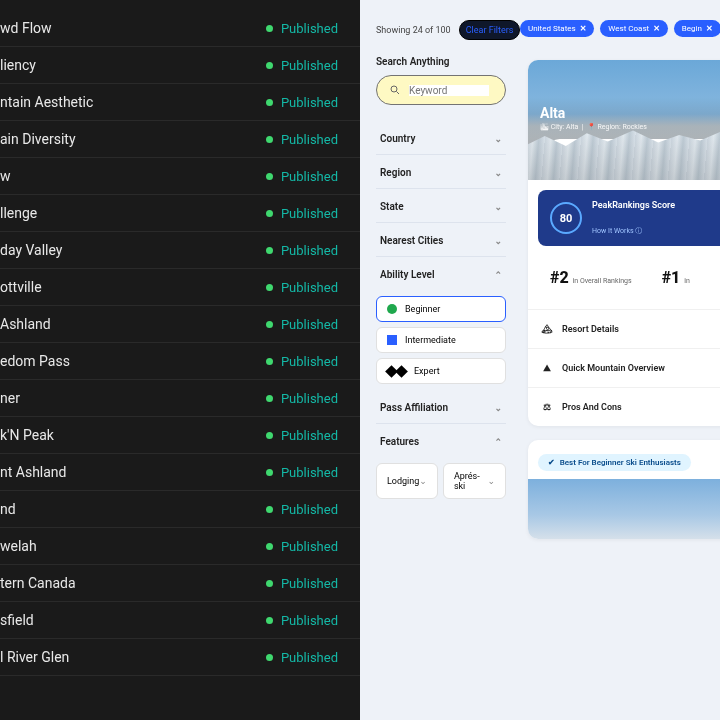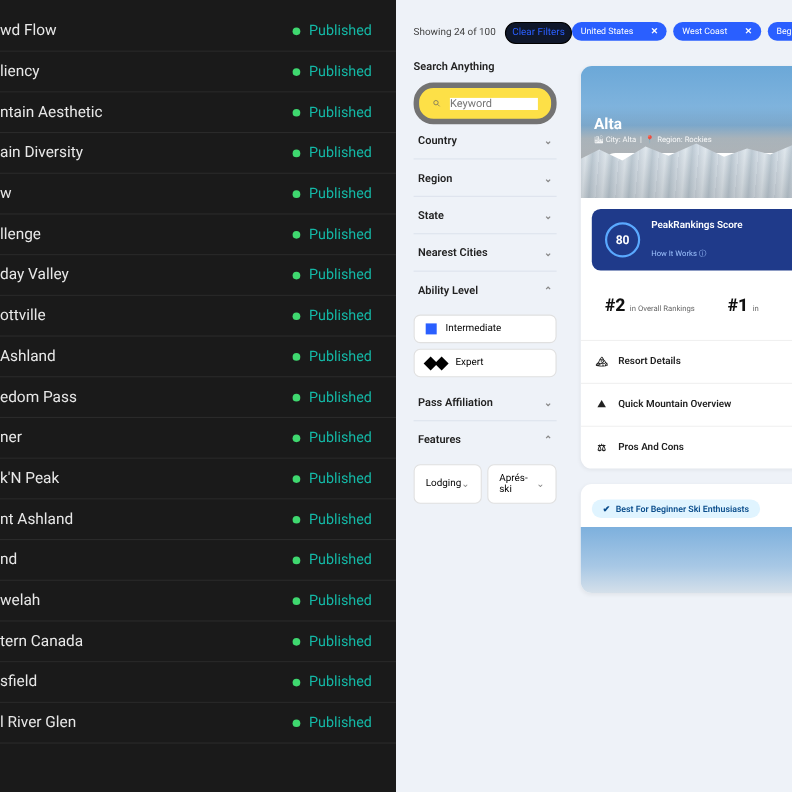--- a/index.html
+++ b/index.html
@@ -8,24 +8,24 @@
 .row{display:flex;align-items:flex-end;justify-content:space-between;padding:10px 22px 10px 0;border-bottom:1px solid #2a2a2a}
 .row-name{font-size:14px;color:#e8e8e8;white-space:nowrap;overflow:hidden}
 .status{display:flex;align-items:center;gap:8px}
 .dot{width:7px;height:7px;border-radius:50%;background:#3fd86f}
 .status-text{color:#14b8a6;font-size:13px}
 .right-panel{width:360px;height:720px;background:#eef2f8;padding:20px 0 0 16px;overflow:hidden;position:relative}
 .top-bar{display:flex;align-items:center;gap:8px;margin-bottom:16px}
 .showing{font-size:9px;color:#444}
 .clear-filters{border:1px solid #000000;color:#2a5fff;background:#0f172a;border-radius:12px;padding:4px 6px;font-size:9px;cursor:pointer}
 .chips{display:flex;gap:6px;position:absolute;left:160px;top:20px}
-.chip{background:#2a5fff;color:#fff;border-radius:12px;padding:4px 8px;font-size:8px;display:flex;align-items:center;gap:16px;white-space:nowrap}
+.chip{background:#2a5fff;color:#fff;border-radius:12px;padding:4px 8px;font-size:8px;display:flex;align-items:center;gap:4px;white-space:nowrap}
 .chip .x{font-weight:bold}
 .search-label{font-size:10px;font-weight:600;color:#222;margin-bottom:8px}
-.search-box{background:#fde047;border-radius:18px;padding:8px 12px;display:flex;align-items:center;gap:8px;width:130px;border:5px solid #737373}
+.search-box{background:#fef9c3;border-radius:18px;padding:8px 12px;display:flex;align-items:center;gap:8px;width:130px;margin-bottom:18px;border:1px solid #737373}
 .search-box input{border:none;outline:none;font-size:10px;width:80px;color:#999}
 .search-icon-svg{width:12px;height:12px}
 .filter-section{width:130px;margin-bottom:2px}
 .filter-header{display:flex;justify-content:space-between;align-items:center;padding:10px 4px;font-size:10px;font-weight:600;color:#222;cursor:pointer;border-bottom:1px solid #dde3ed}
 .chev{font-size:9px;color:#888}
 .ability-list{padding:6px 0;display:flex;flex-direction:column;gap:5px}
 .ability-item{background:#fff;border-radius:6px;padding:7px 10px;display:flex;align-items:center;gap:8px;font-size:9px;border:1px solid #e0e0e0;cursor:pointer}
 .ability-item.selected{border:1.5px solid #2a5fff}
 .mark{display:inline-flex;gap:1px}
 .circ{width:10px;height:10px;border-radius:50%}
@@ -239,20 +239,26 @@
         <span>Nearest Cities</span>
         <span class="chev">⌄</span>
       </div>
   </div>
   <div class="filter-section">
     <div class="filter-header" style="border-bottom:none">
         <span>Ability Level</span>
         <span class="chev">⌃</span>
       </div>
     <div class="ability-list" id="ability-list">
+        <div class="ability-item selected">
+          <span class="mark">
+            <span class="circ" style="background:#1fa84d"></span>
+          </span>
+          <span>Beginner</span>
+        </div>
         <div class="ability-item">
           <span class="mark">
             <span class="sq" style="background:#2a5fff"></span>
           </span>
           <span>Intermediate</span>
         </div>
         <div class="ability-item">
           <span class="mark">
             <span class="diam"></span>
             <span class="diam"></span>

